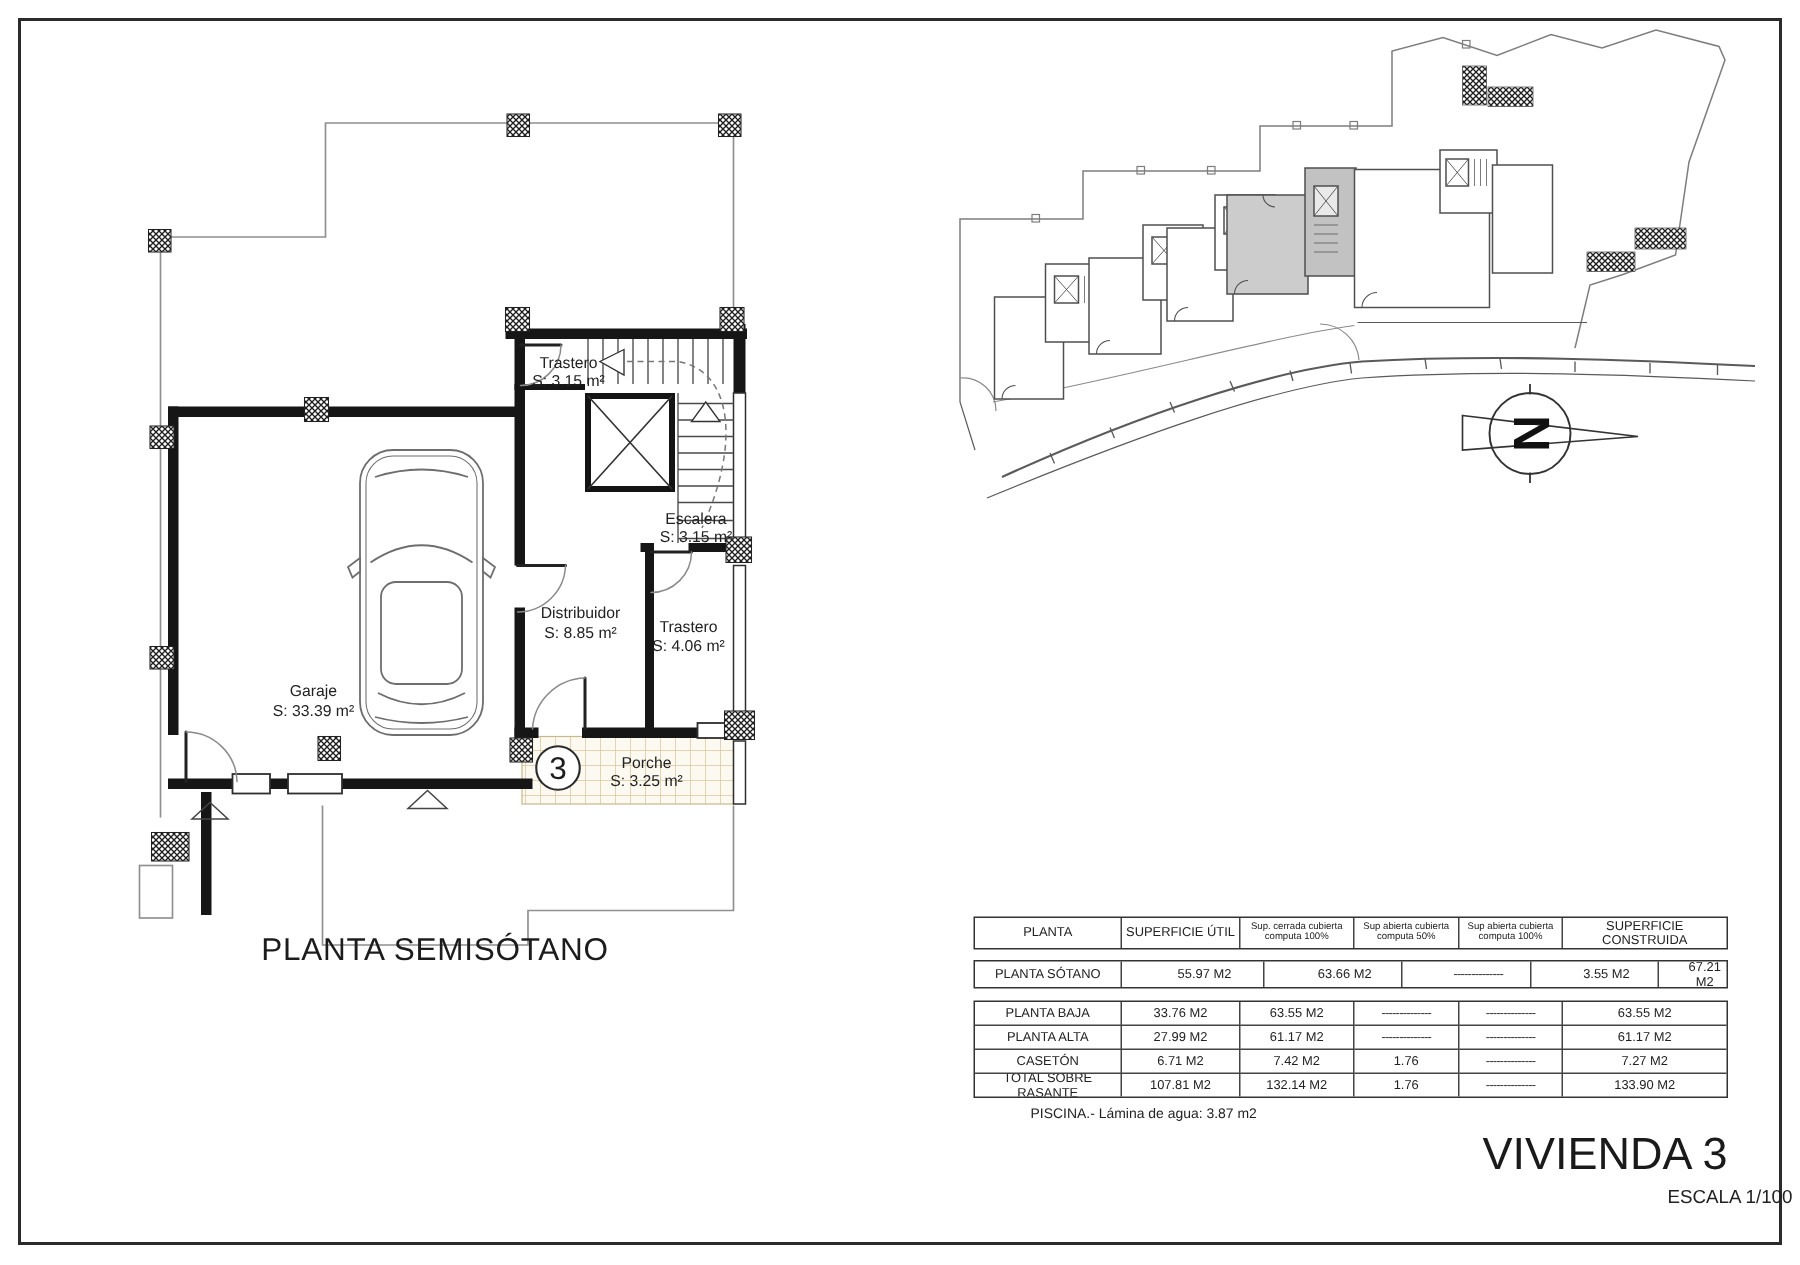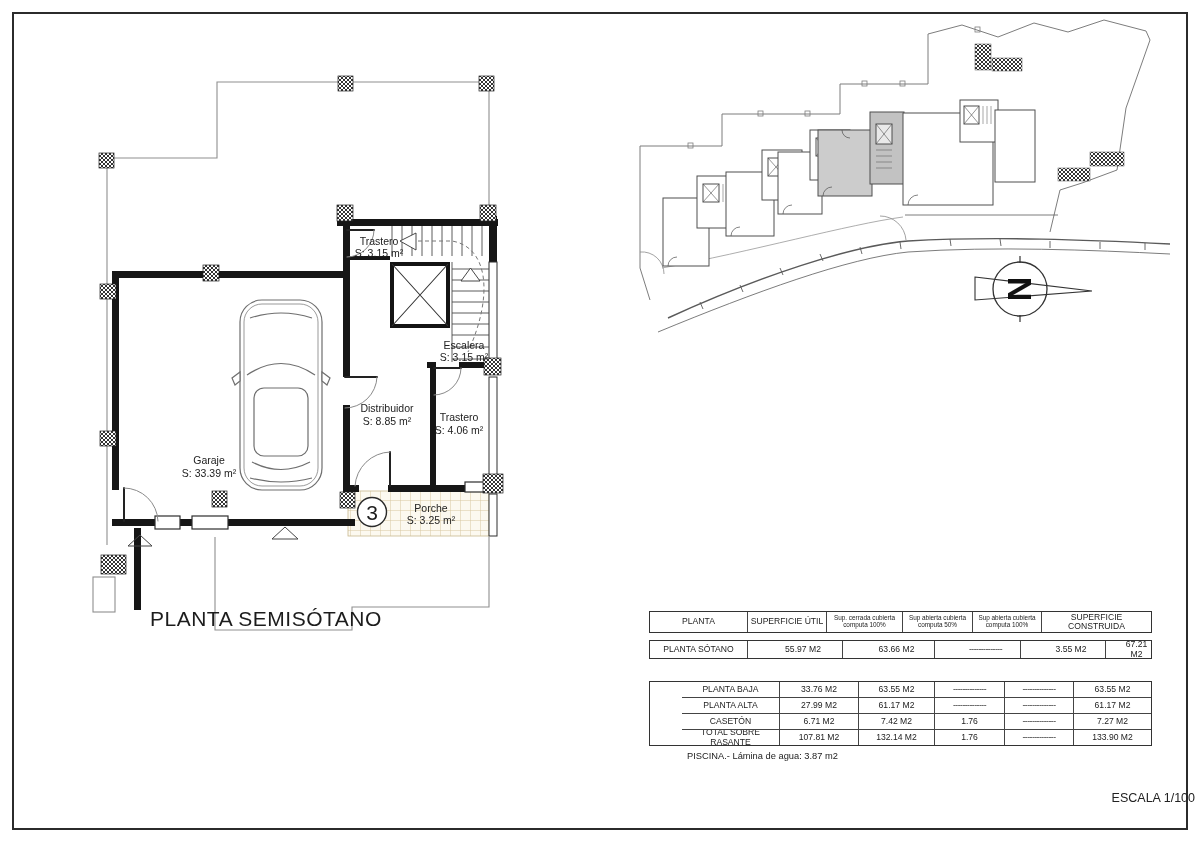--- a/index.html
+++ b/index.html
@@ -1,37 +1,37 @@
 <!DOCTYPE html>
 <html><head>
 <meta charset="utf-8">
 <style>
   html,body{margin:0;padding:0;background:#ffffff;}
   body{width:1200px;height:843px;font-family:"Liberation Sans",sans-serif;-webkit-font-smoothing:antialiased;}
   .sheet{position:relative;width:1200px;height:843px;background:#fff;overflow:hidden;}
   .frame{position:absolute;left:12px;top:12px;width:1172px;height:814px;border:2px solid #2b2b2b;}
   svg{position:absolute;left:0;top:0;}
-  .plan-title{position:absolute;left:150px;top:607px;width:280px;text-align:left;
+  .plan-title{position:absolute;left:150px;top:622px;width:280px;text-align:center;
     font-size:21px;color:#1c1c1c;letter-spacing:0.5px;}
   .project-title{position:absolute;left:945px;top:753px;width:250px;text-align:center;
     font-size:30px;color:#1a1a1a;}
   .scale-label{position:absolute;left:945px;top:791px;width:250px;text-align:right;
     font-size:12.5px;color:#222;}
   
   .tblwrap{position:absolute;left:649px;top:611px;width:503px;color:#222;}
   .tbl{display:grid;grid-template-columns:98px 79px 76px 70px 69px 1fr;
     border:1.4px solid #333;background:#fff;}
   .tbl > div{border-right:1px solid #444;display:flex;align-items:center;justify-content:center;
     text-align:center;overflow:hidden;line-height:1.05;}
   .tbl > div:nth-child(6n){border-right:none;}
   .tbl.hdr{height:20px;}
   .tbl.hdr > div{font-size:8.6px;}
   .tbl.hdr > div.small{font-size:6.4px;padding:0 3px;}
   .tbl.body1{margin-top:7px;height:17px;font-size:8.6px;gap:16px;}
-  .tbl.body2{margin-top:22px;font-size:8.6px;padding-left:32px;}
+  .tbl.body2{margin-top:8px;font-size:8.6px;}
   .tbl.body2 > div{height:15px;border-bottom:1px solid #444;}
   .tbl.body2 > div:nth-last-child(-n+6){border-bottom:none;}
   .dash{letter-spacing:-0.5px;color:#333;}
   .footnote{margin-top:5px;margin-left:38px;font-size:9.3px;color:#222;}
 </style>
 </head>
 <body>
 
 <div class="sheet">
   <div class="frame"></div>
@@ -310,14 +310,15 @@
       <div>132.14 M2</div>
       <div>1.76</div>
       <div class="dash">--------------</div>
       <div>133.90 M2</div>
     </div>
 
     <div class="footnote">PISCINA.- Lámina de agua: 3.87 m2</div>
   </div>
 
   <div class="plan-title">PLANTA SEMISÓTANO</div>
+  <div class="project-title">VIVIENDA 3</div>
   <div class="scale-label">ESCALA 1/100</div>
 </div>
 
 </body></html>

